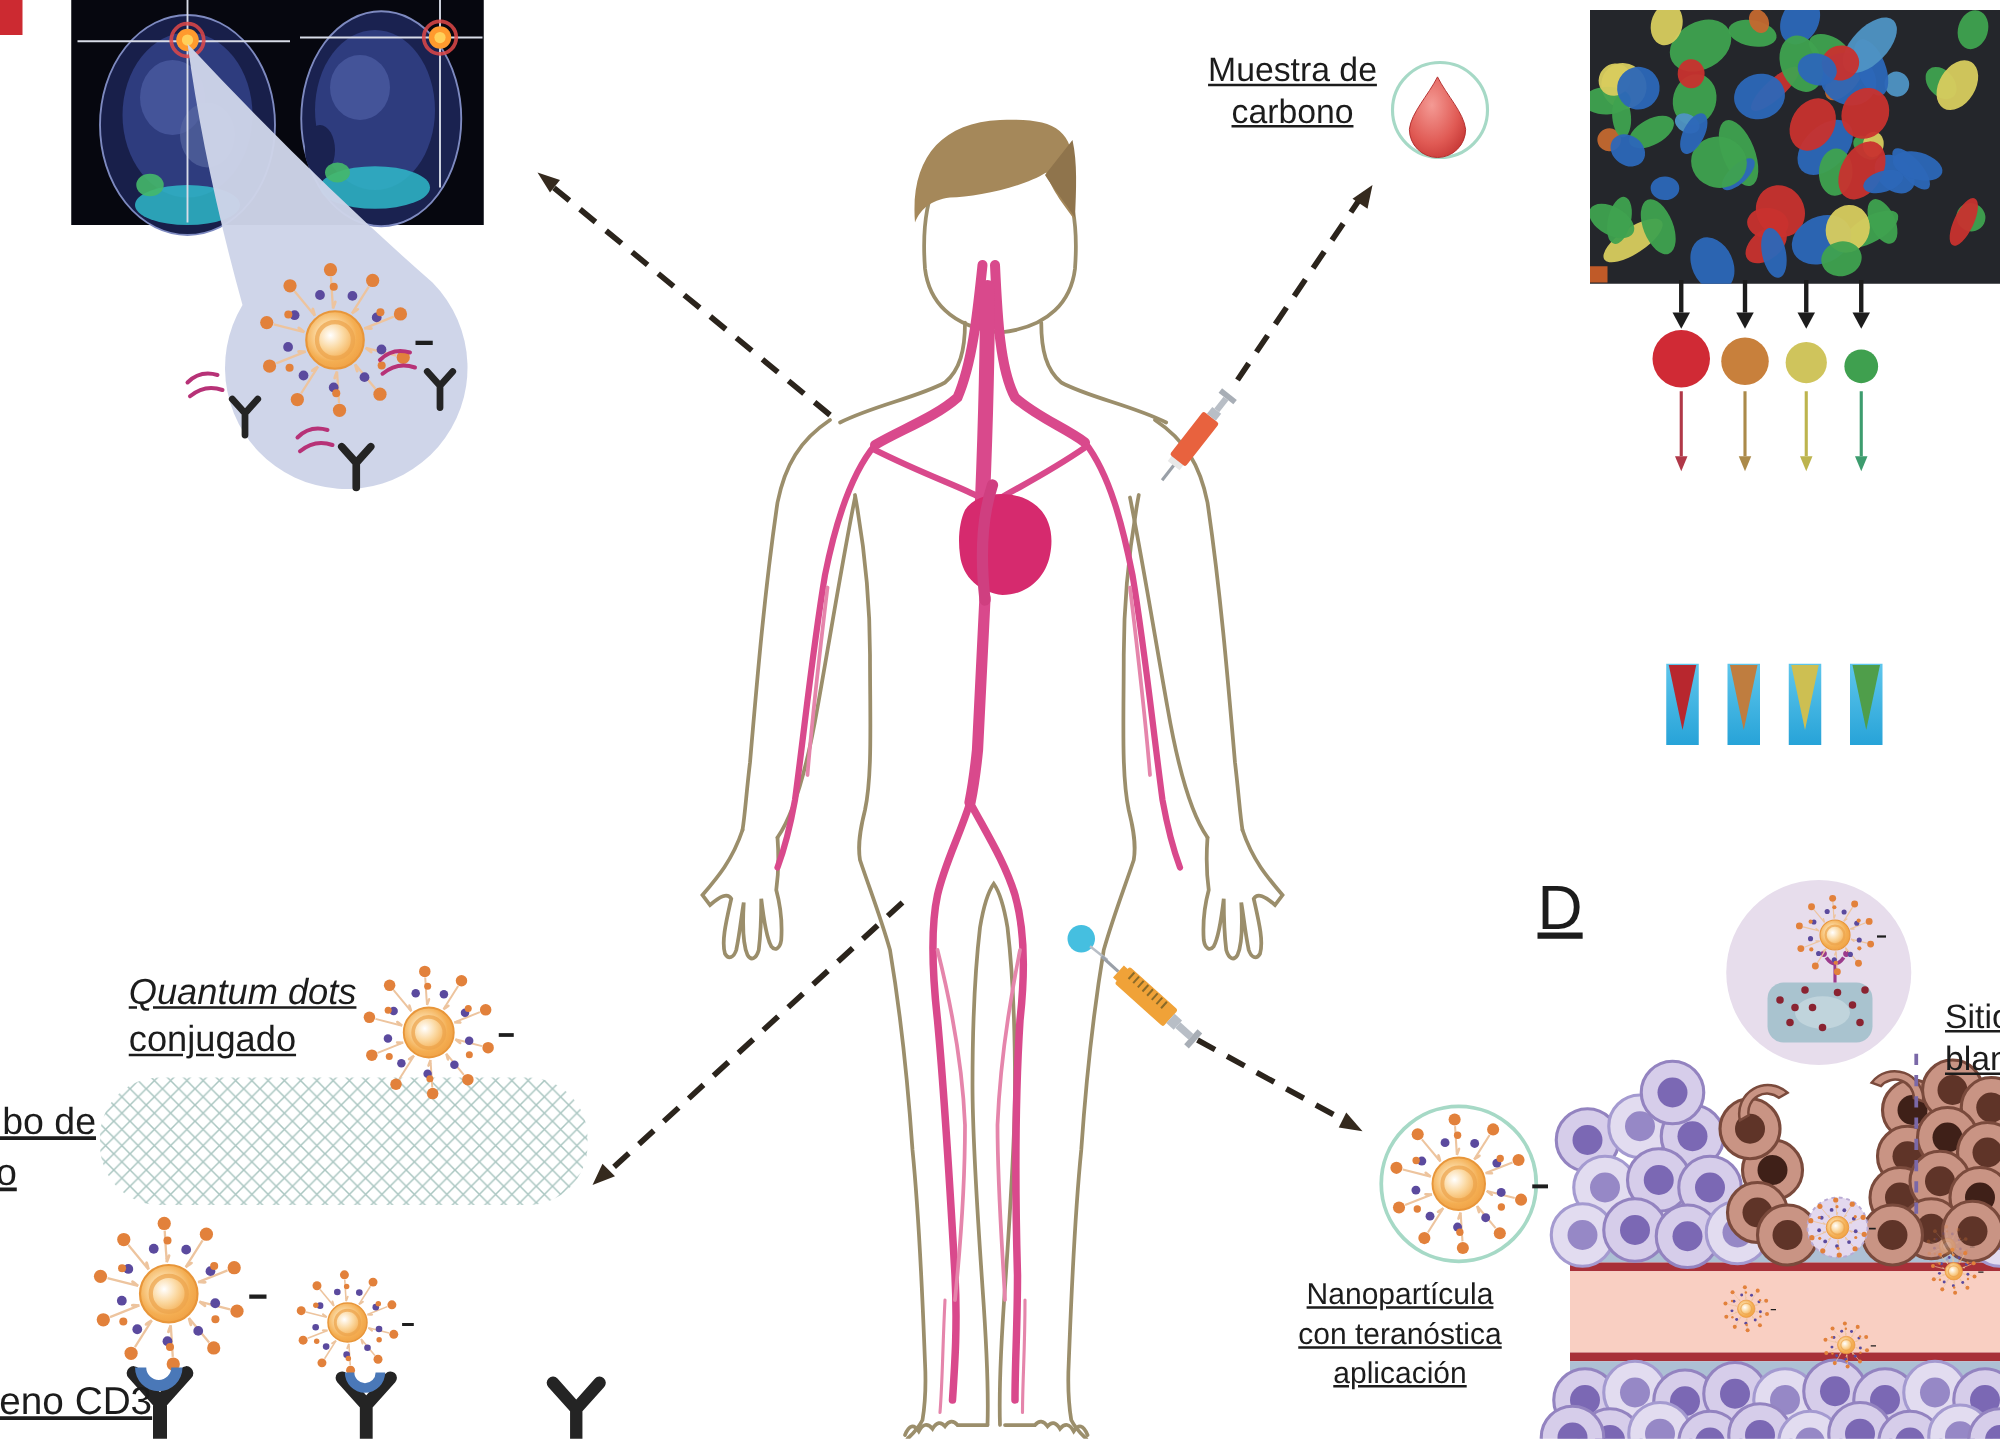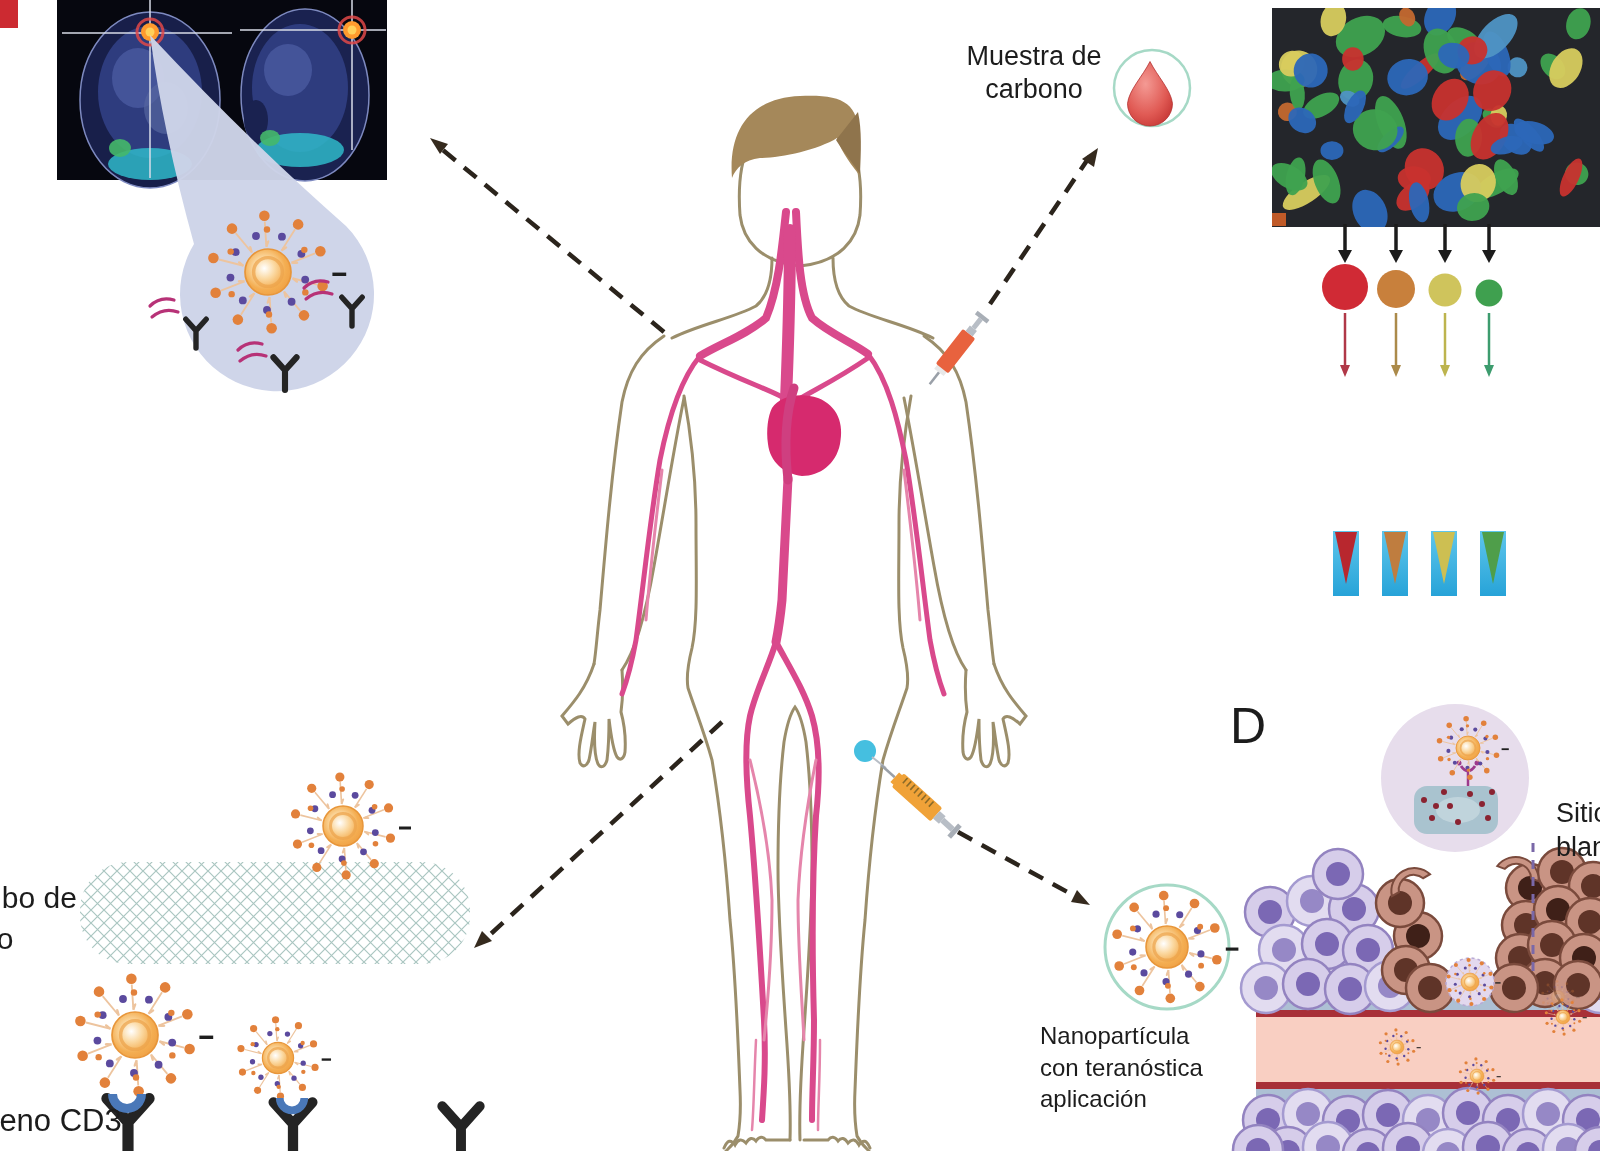--- a/index.html
+++ b/index.html
@@ -1,25 +1,25 @@
 <!DOCTYPE html>
 <html><head>
 <meta charset="utf-8">
 <style>
   html,body{margin:0;padding:0;}
   body{width:1600px;height:1151px;position:relative;overflow:hidden;background:#ffffff;
        font-family:"Liberation Sans", sans-serif;color:#1c1c1c;}
   #art{position:absolute;left:0;top:0;z-index:1;}
-  .lbl{position:absolute;z-index:5;line-height:1.22;}
+  .lbl{position:absolute;z-index:5;line-height:1.22;text-decoration:underline;}
   .lbl .it{font-style:italic;}
   #lbl-muestra{left:928px;top:40px;width:212px;text-align:center;font-size:27px;}
   #lbl-quantum{left:103px;top:776px;width:240px;font-size:29px;line-height:1.3;}
   #lbl-nanotubo{left:-95px;top:878px;width:240px;font-size:30px;line-height:1.35;}
   #lbl-antigeno{left:-73px;top:1102px;width:240px;font-size:31px;}
-  #lbl-nanoparticula{left:1040px;top:1020px;width:208px;font-size:24px;line-height:1.32;}
+  #lbl-nanoparticula{left:1016px;top:1020px;width:208px;text-align:center;font-size:24px;line-height:1.32;}
   #lbl-sitio{left:1556px;top:796px;width:120px;font-size:27px;line-height:1.26;}
   #lbl-d{left:1230px;top:696px;font-size:50px;}
 </style>
 </head>
 <body>
 
 <svg id="art" width="1600" height="1151" viewBox="0 0 1600 1151">
   <defs>
     <radialGradient id="gqd" cx="0.42" cy="0.42" r="0.65">
       <stop offset="0" stop-color="#ffffff"></stop>
@@ -1011,20 +1011,22 @@
       </g>
     </g>
 </svg>
 
 <div class="lbl" id="lbl-muestra">
   <div>Muestra de</div>
   <div>carbono</div>
 </div>
 
 <div class="lbl" id="lbl-quantum">
+  <div class="it">Quantum dots</div>
+  <div>conjugado</div>
 </div>
 
 <div class="lbl" id="lbl-nanotubo">
   <div>Nanotubo de</div>
   <div>carbono</div>
 </div>
 
 <div class="lbl" id="lbl-antigeno">Antígeno CD3</div>
 
 <div class="lbl" id="lbl-nanoparticula">

